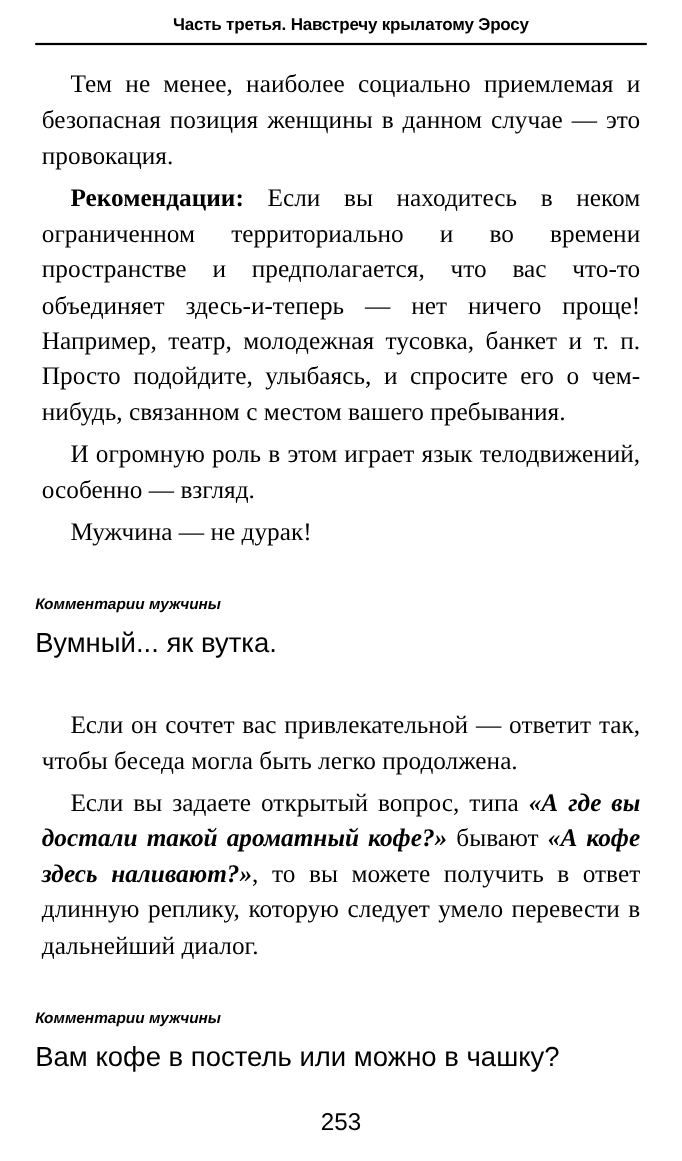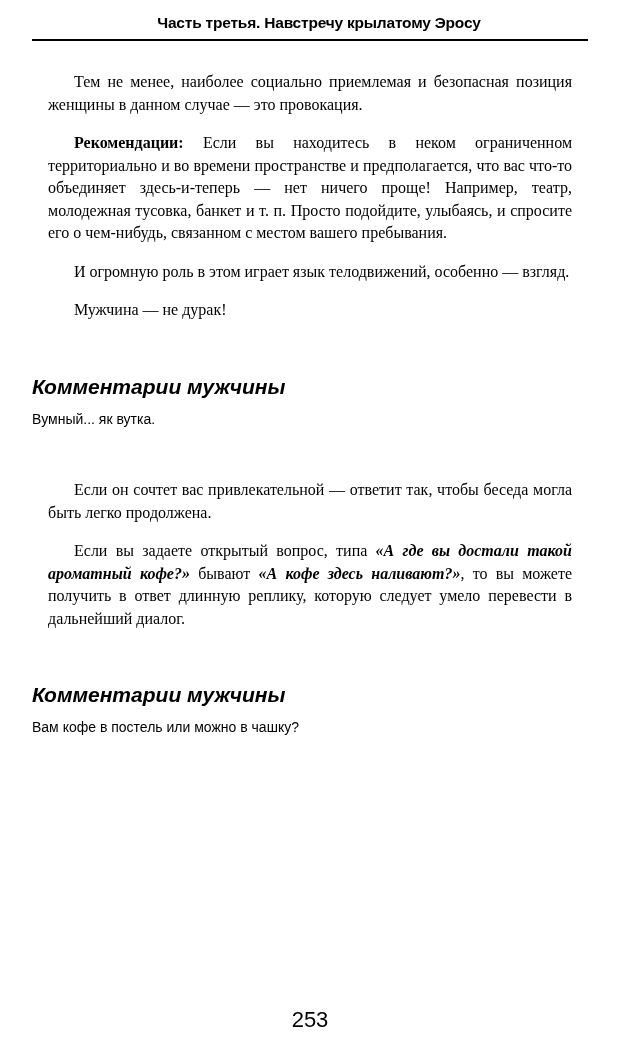--- a/index.html
+++ b/index.html
@@ -35,43 +35,43 @@
   }
   .head-rule {
     margin: 7px 32px 0 32px;
     border-bottom: 2px solid #000;
   }
   .content {
     margin: 0 32px;
     padding-top: 14px;
   }
   p {
-    margin: 16px;
-    font-size: 16px;
+    margin: 6px;
+    font-size: 23px;
     line-height: 1.41;
     text-align: justify;
     text-justify: inter-word;
     hyphens: manual;
   }
   p.indent {
     text-indent: 26px;
   }
   .gap-s { height: 8px; }
   .gap-l { height: 34px; }
   .subhead {
     font-family: "Liberation Sans", sans-serif;
     font-weight: bold;
     font-style: italic;
-    font-size: 21px;
+    font-size: 14px;
     margin: 0;
     text-align: left;
   }
   .sans {
     font-family: "Liberation Sans", sans-serif;
-    font-size: 14px;
+    font-size: 25px;
     line-height: 1.4;
     margin: 0;
     text-align: left;
   }
   .bold { font-weight: bold; }
   .bolditalic { font-weight: bold; font-style: italic; }
   .folio {
     position: absolute;
     left: 0;
     right: 0;

